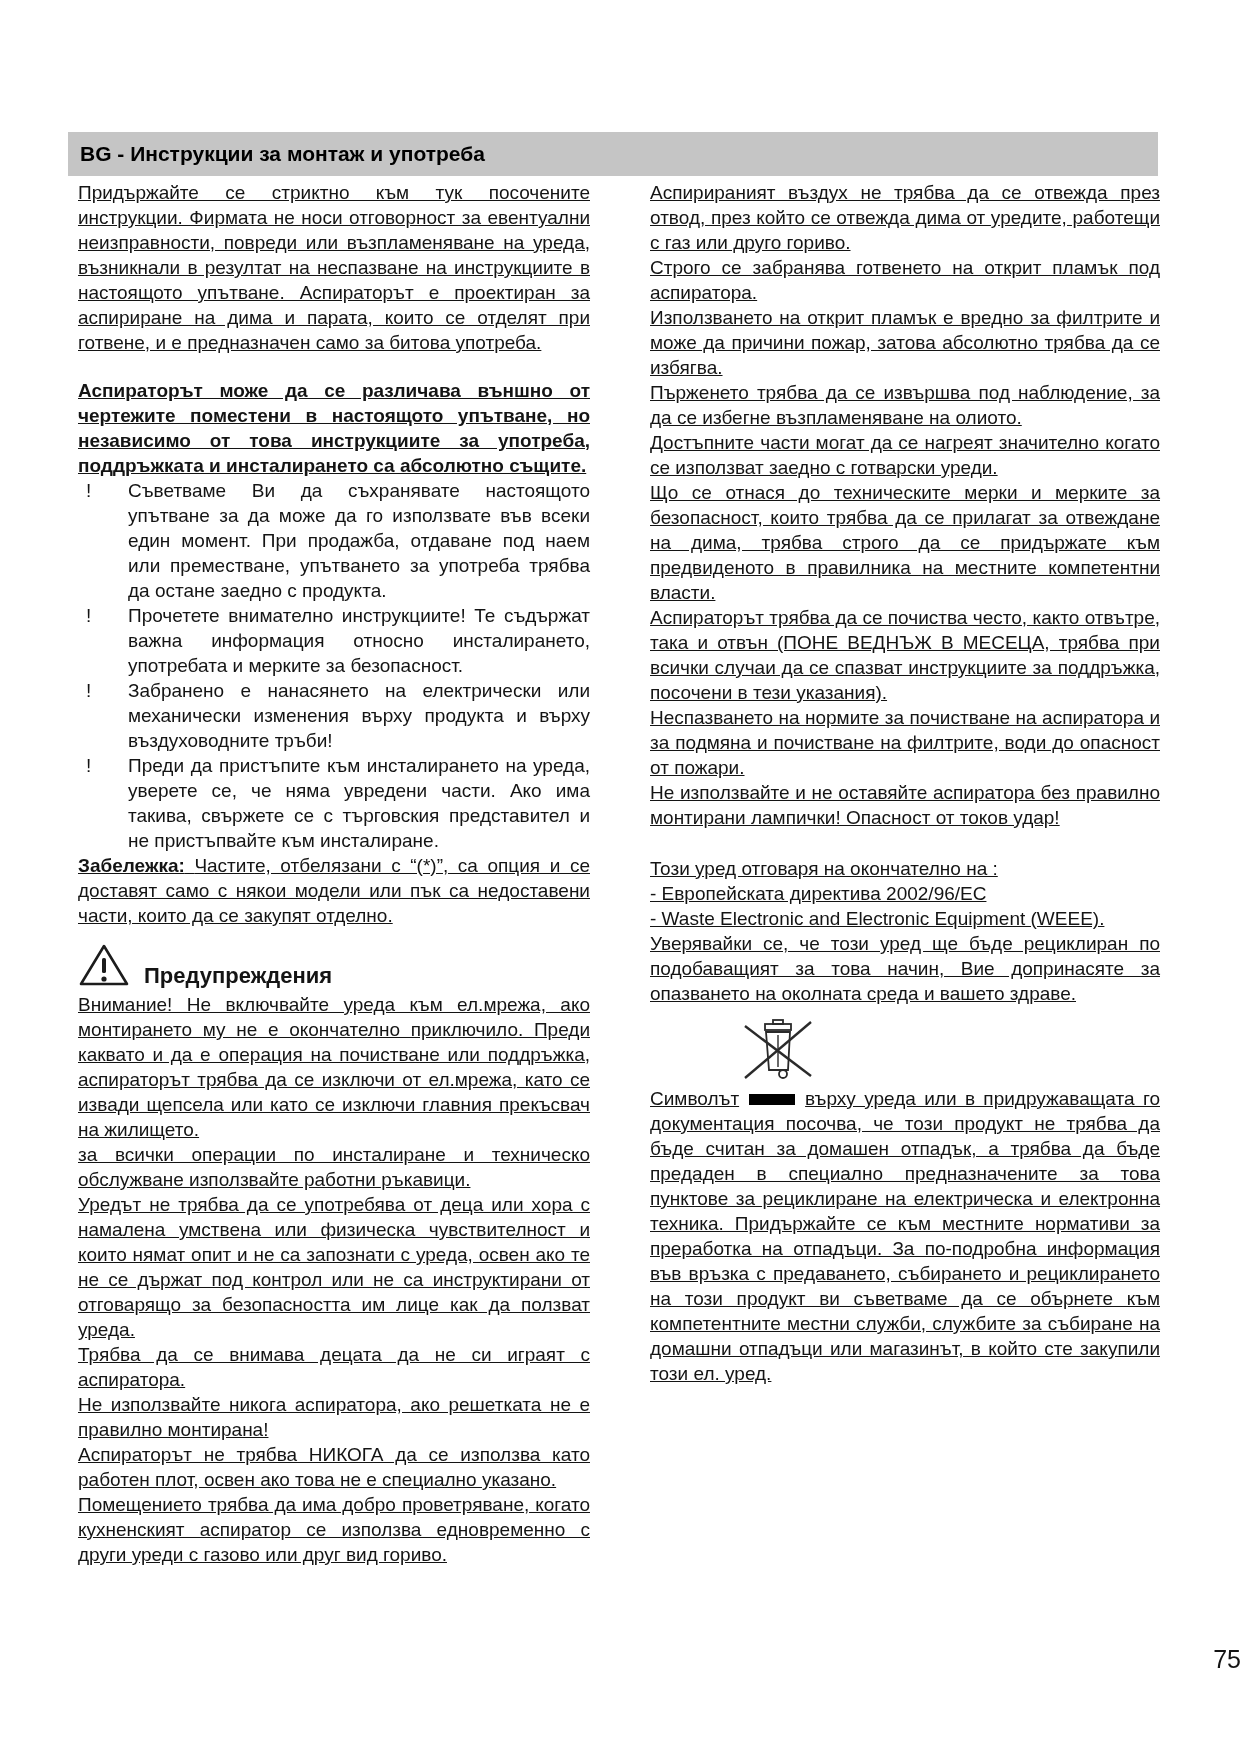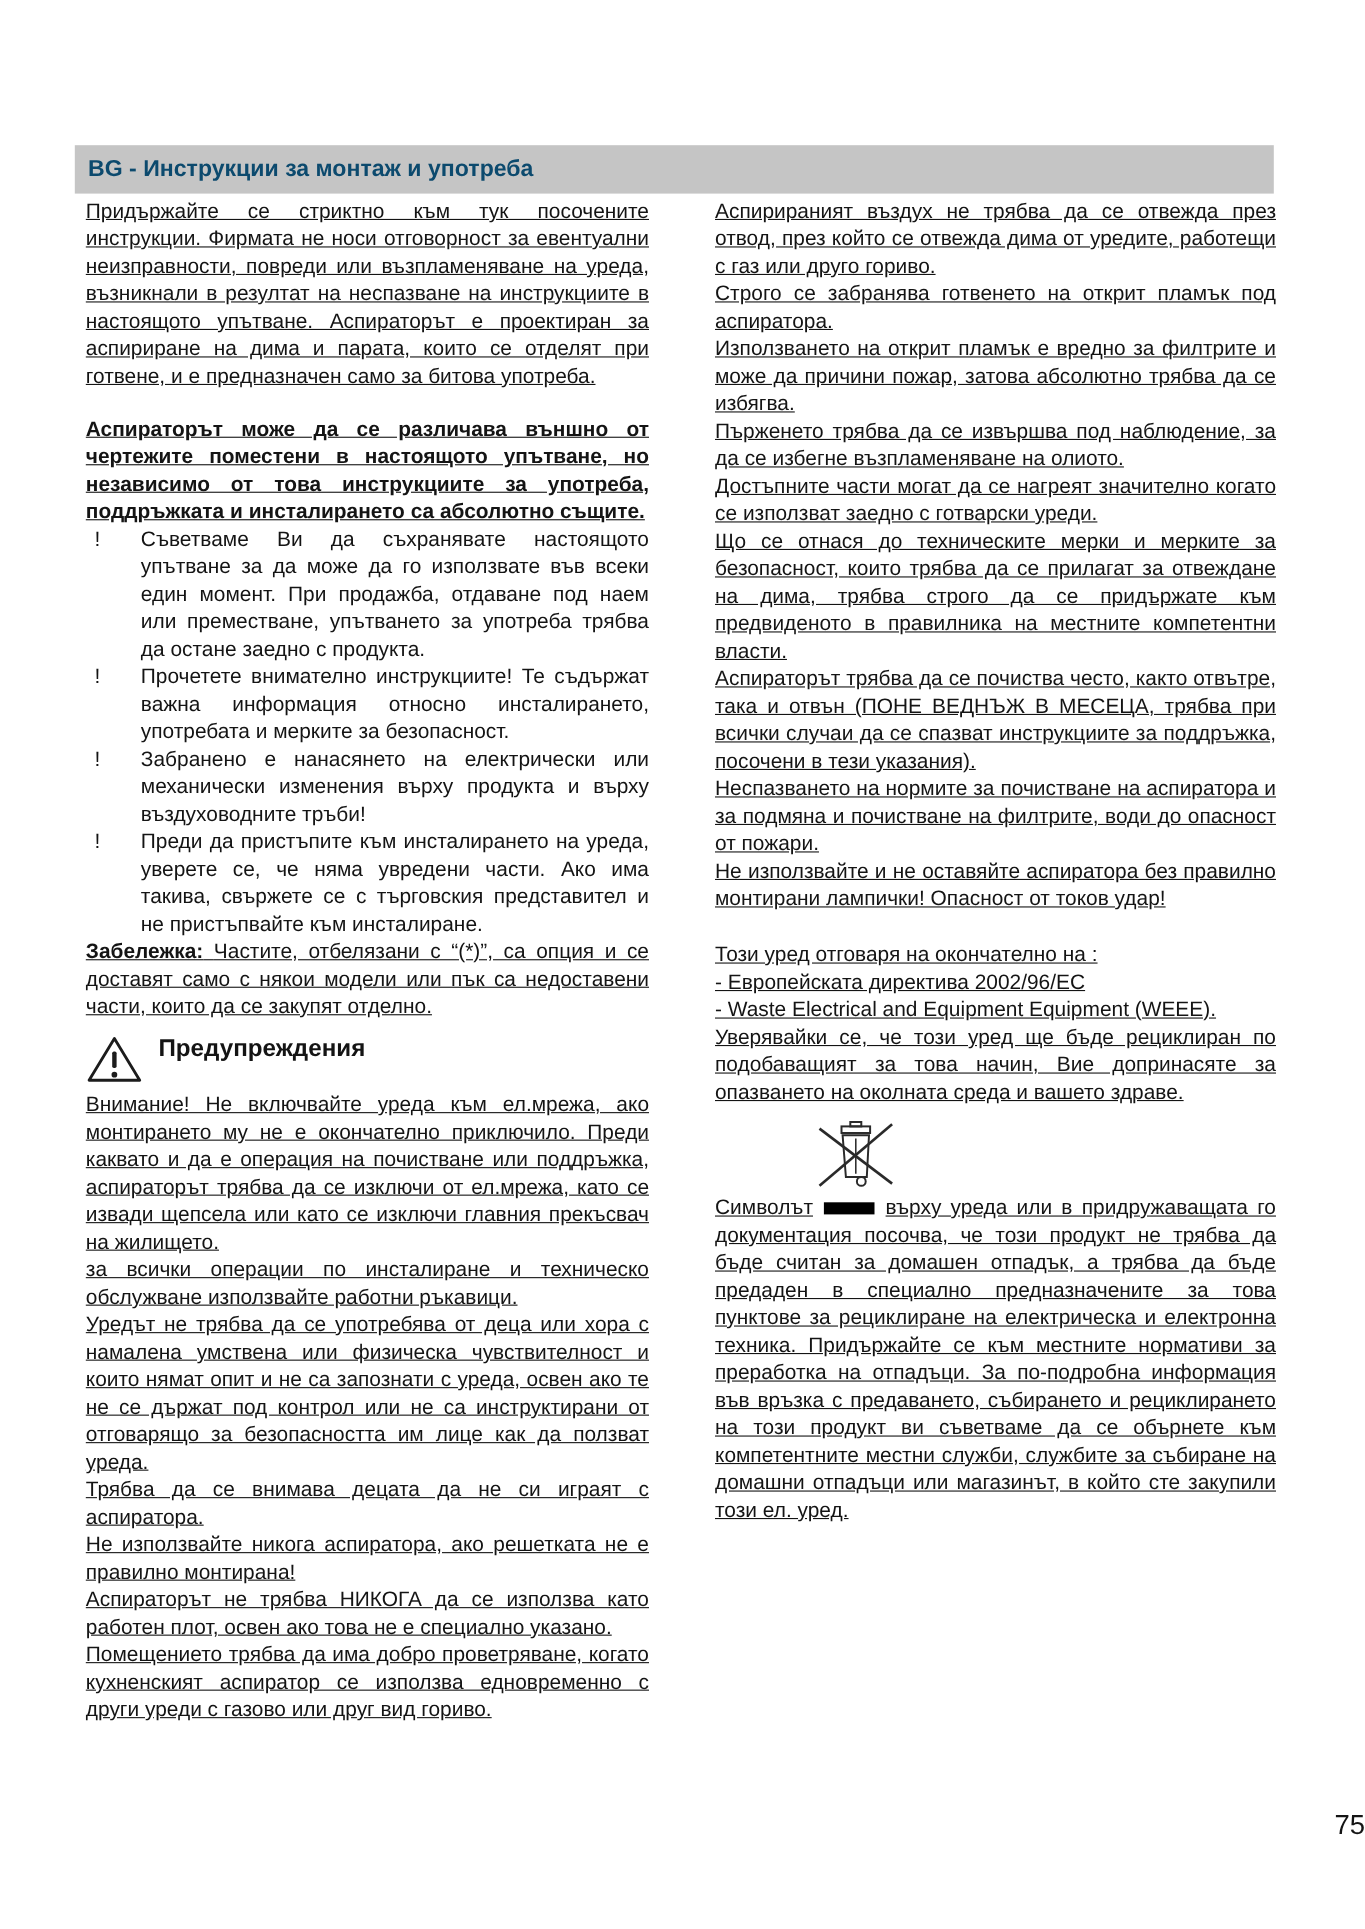--- a/index.html
+++ b/index.html
@@ -15,21 +15,21 @@
   .header-bar{
     position:absolute;
     left:68px; top:132px;
     width:1090px; height:44px;
     background:#c5c5c5;
     box-sizing:border-box;
     padding-left:12px;
     font-size:21px;
     font-weight:bold;
     line-height:44px;
-    color:#0c4a6e;
+    color:#000000;
   }
   .columns{
     position:absolute;
     left:78px; top:180px;
     width:1082px;
     display:flex;
   }
   .col{
     width:512px;
     font-size:19px;
@@ -43,21 +43,21 @@
   .bullet{
     position:relative;
     padding-left:50px;
   }
   .bullet .marker{
     position:absolute;
     left:8px; top:0;
   }
   .warn-head{
     display:flex;
-    align-items:flex-start;
+    align-items:flex-end;
     margin:12px 0 4px 0;
     height:48px;
   }
   .warn-head .warn-title{
     font-weight:bold;
     font-size:22px;
     margin-left:14px;
   }
   .spacer-line{height:26px;}
   .weee-icon-wrap{
@@ -141,21 +141,21 @@
       <p class="para">Достъпните части могат да се нагреят значително когато се използват заедно с готварски уреди.</p>
       <p class="para">Що се отнася до техническите мерки и мерките за безопасност, които трябва да се прилагат за отвеждане на дима, трябва строго да се придържате към предвиденото в правилника на местните компетентни власти.</p>
       <p class="para">Аспираторът трябва да се почиства често, както отвътре, така и отвън (ПОНЕ ВЕДНЪЖ В МЕСЕЦА, трябва при всички случаи да се спазват инструкциите за поддръжка, посочени в тези указания).</p>
       <p class="para">Неспазването на нормите за почистване на аспиратора и за подмяна и почистване на филтрите, води до опасност от пожари.</p>
       <p class="para">Не използвайте и не оставяйте аспиратора без правилно монтирани лампички! Опасност от токов удар!</p>
 
       <div class="spacer-line"></div>
 
       <p class="para">Този уред отговаря на окончателно на :</p>
       <p class="para">- Европейската директива 2002/96/EC</p>
-      <p class="para">- Waste Electrical and Equipment Equipment (WEEE).</p>
+      <p class="para">- Waste Electronic and Electronic Equipment (WEEE).</p>
       <p class="para">Уверявайки се, че този уред ще бъде рециклиран по подобаващият за това начин, Вие допринасяте за опазването на околната среда и вашето здраве.</p>
 
       <div class="weee-icon-wrap">
         <svg width="72" height="62" viewBox="0 0 72 62">
 
           <rect x="31" y="2" width="10" height="4" fill="none" stroke="#2a2a2a" stroke-width="1.8"></rect>
 
           <rect x="23" y="6" width="26" height="6" fill="none" stroke="#2a2a2a" stroke-width="1.8"></rect>
 
           <path d="M24 14 L48 14 L46 52 L27 52 Z" fill="none" stroke="#2a2a2a" stroke-width="1.8"></path>

